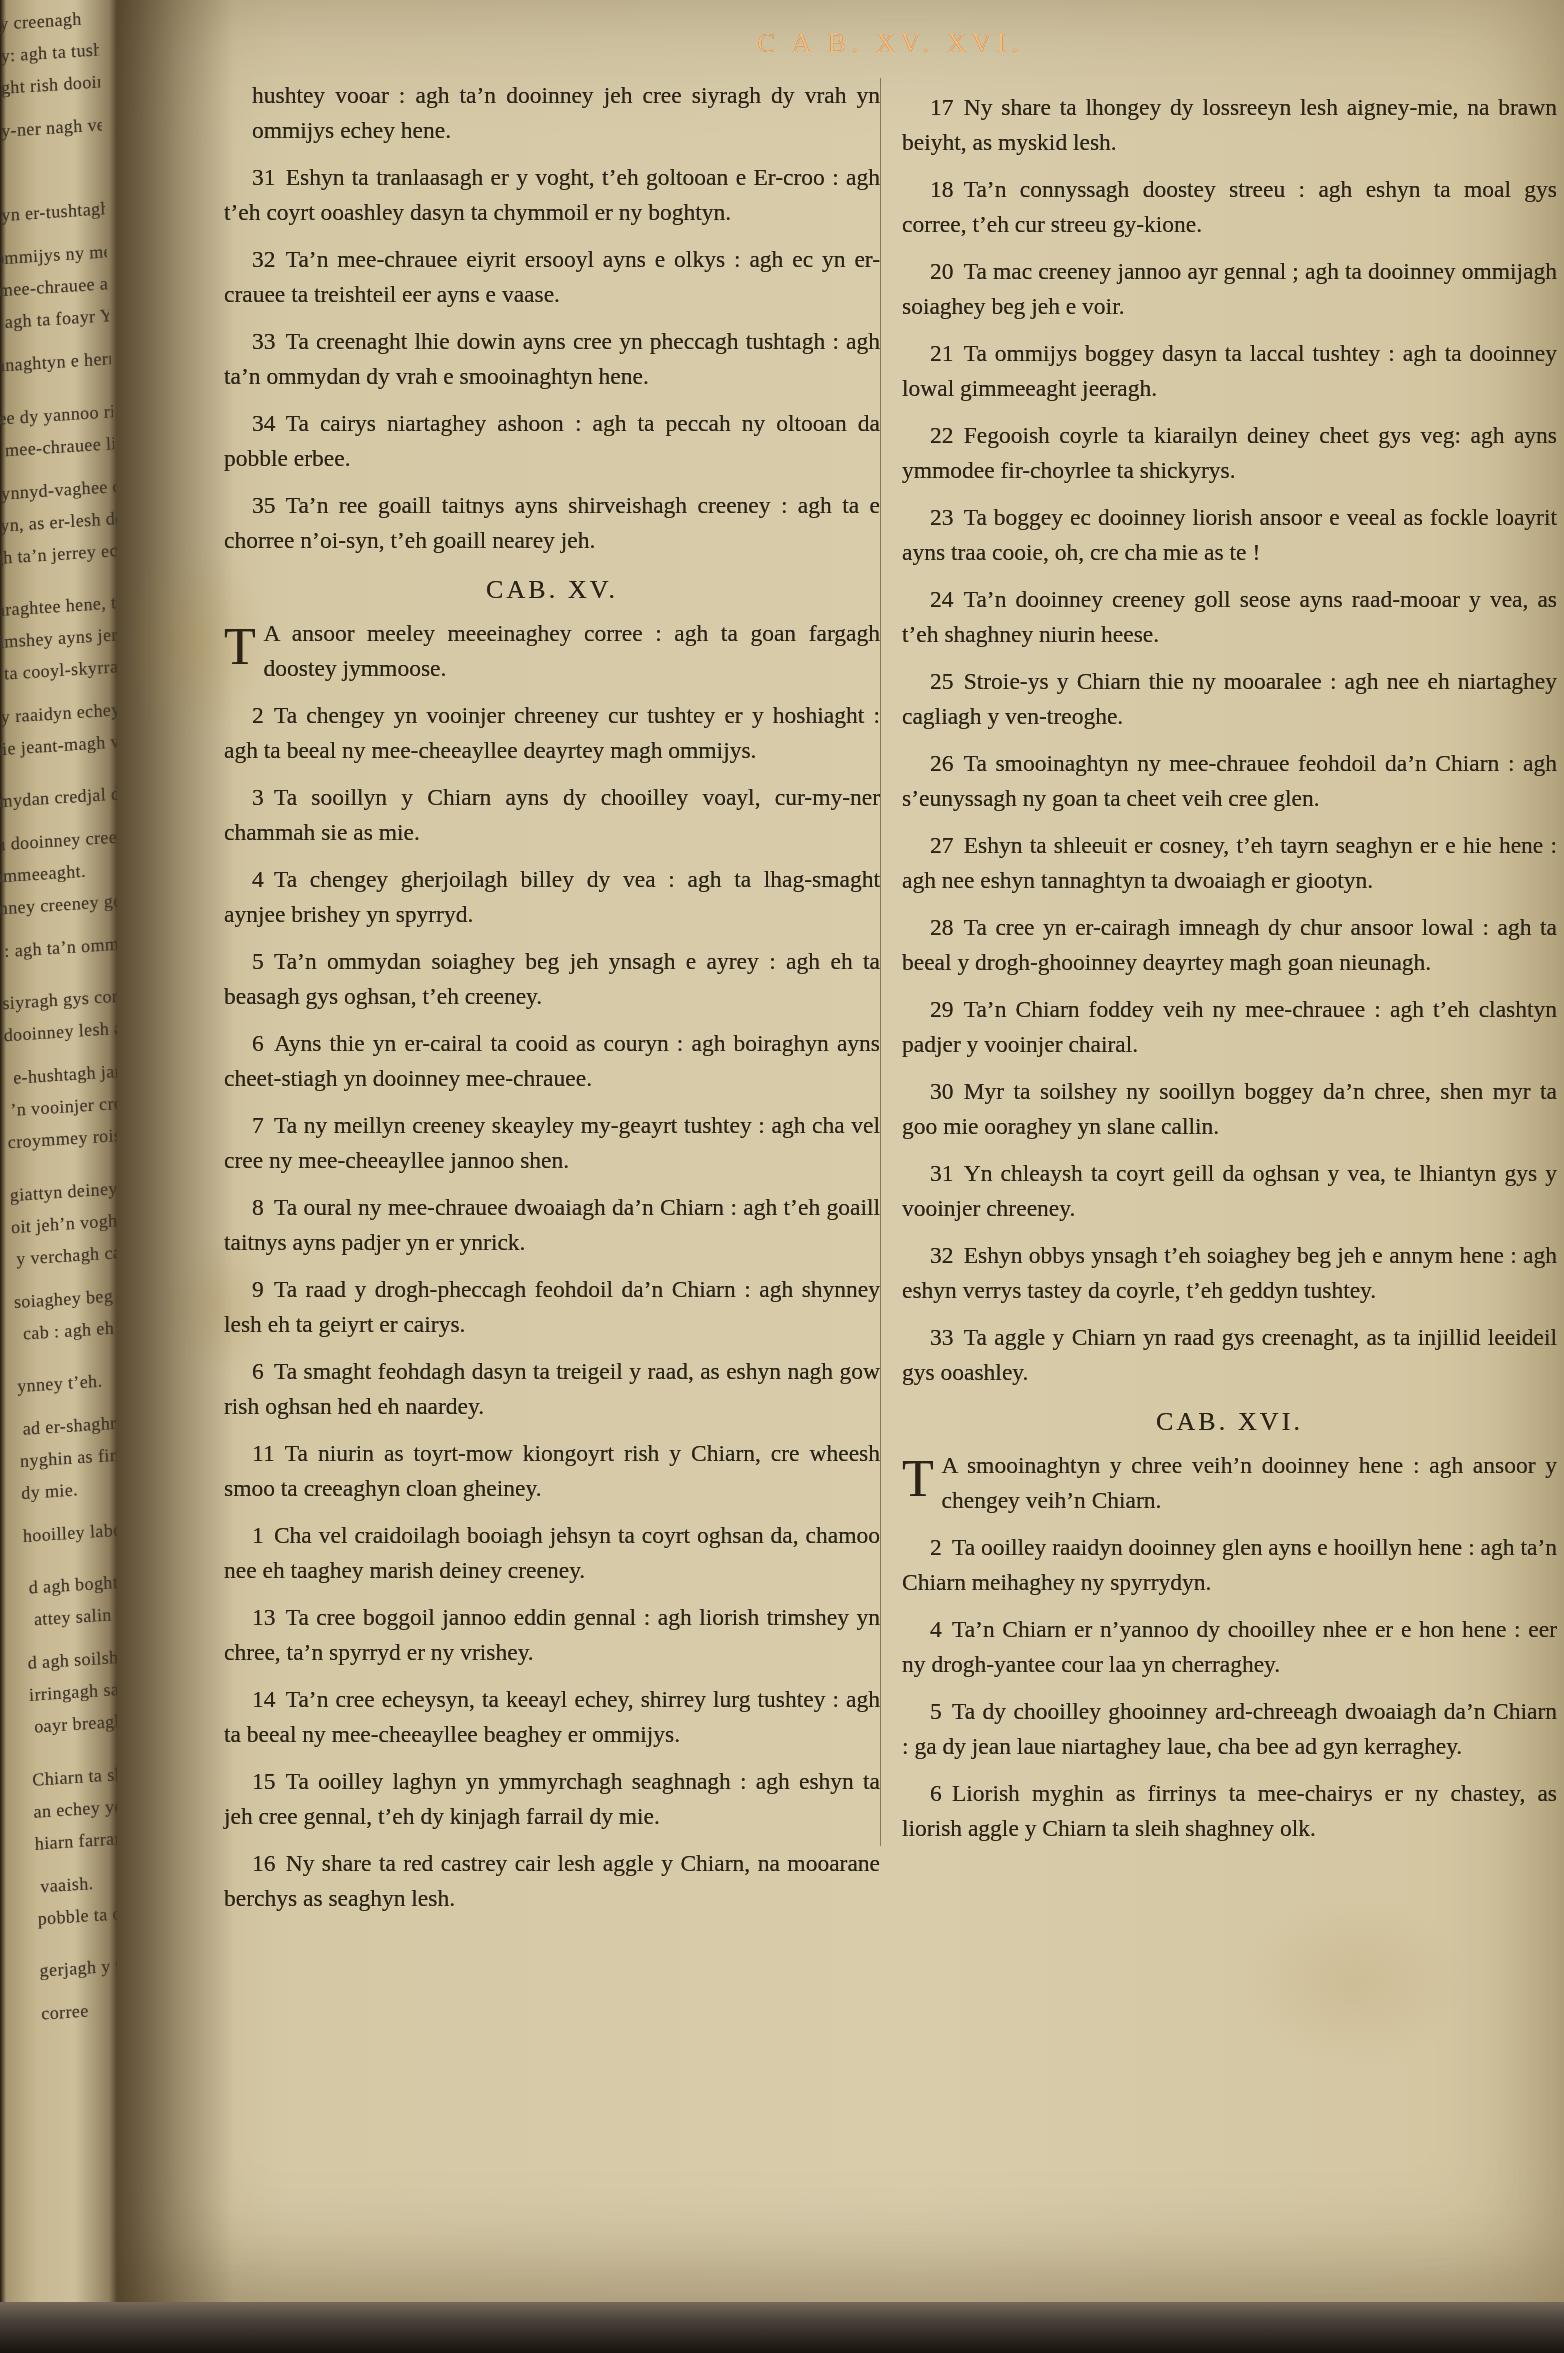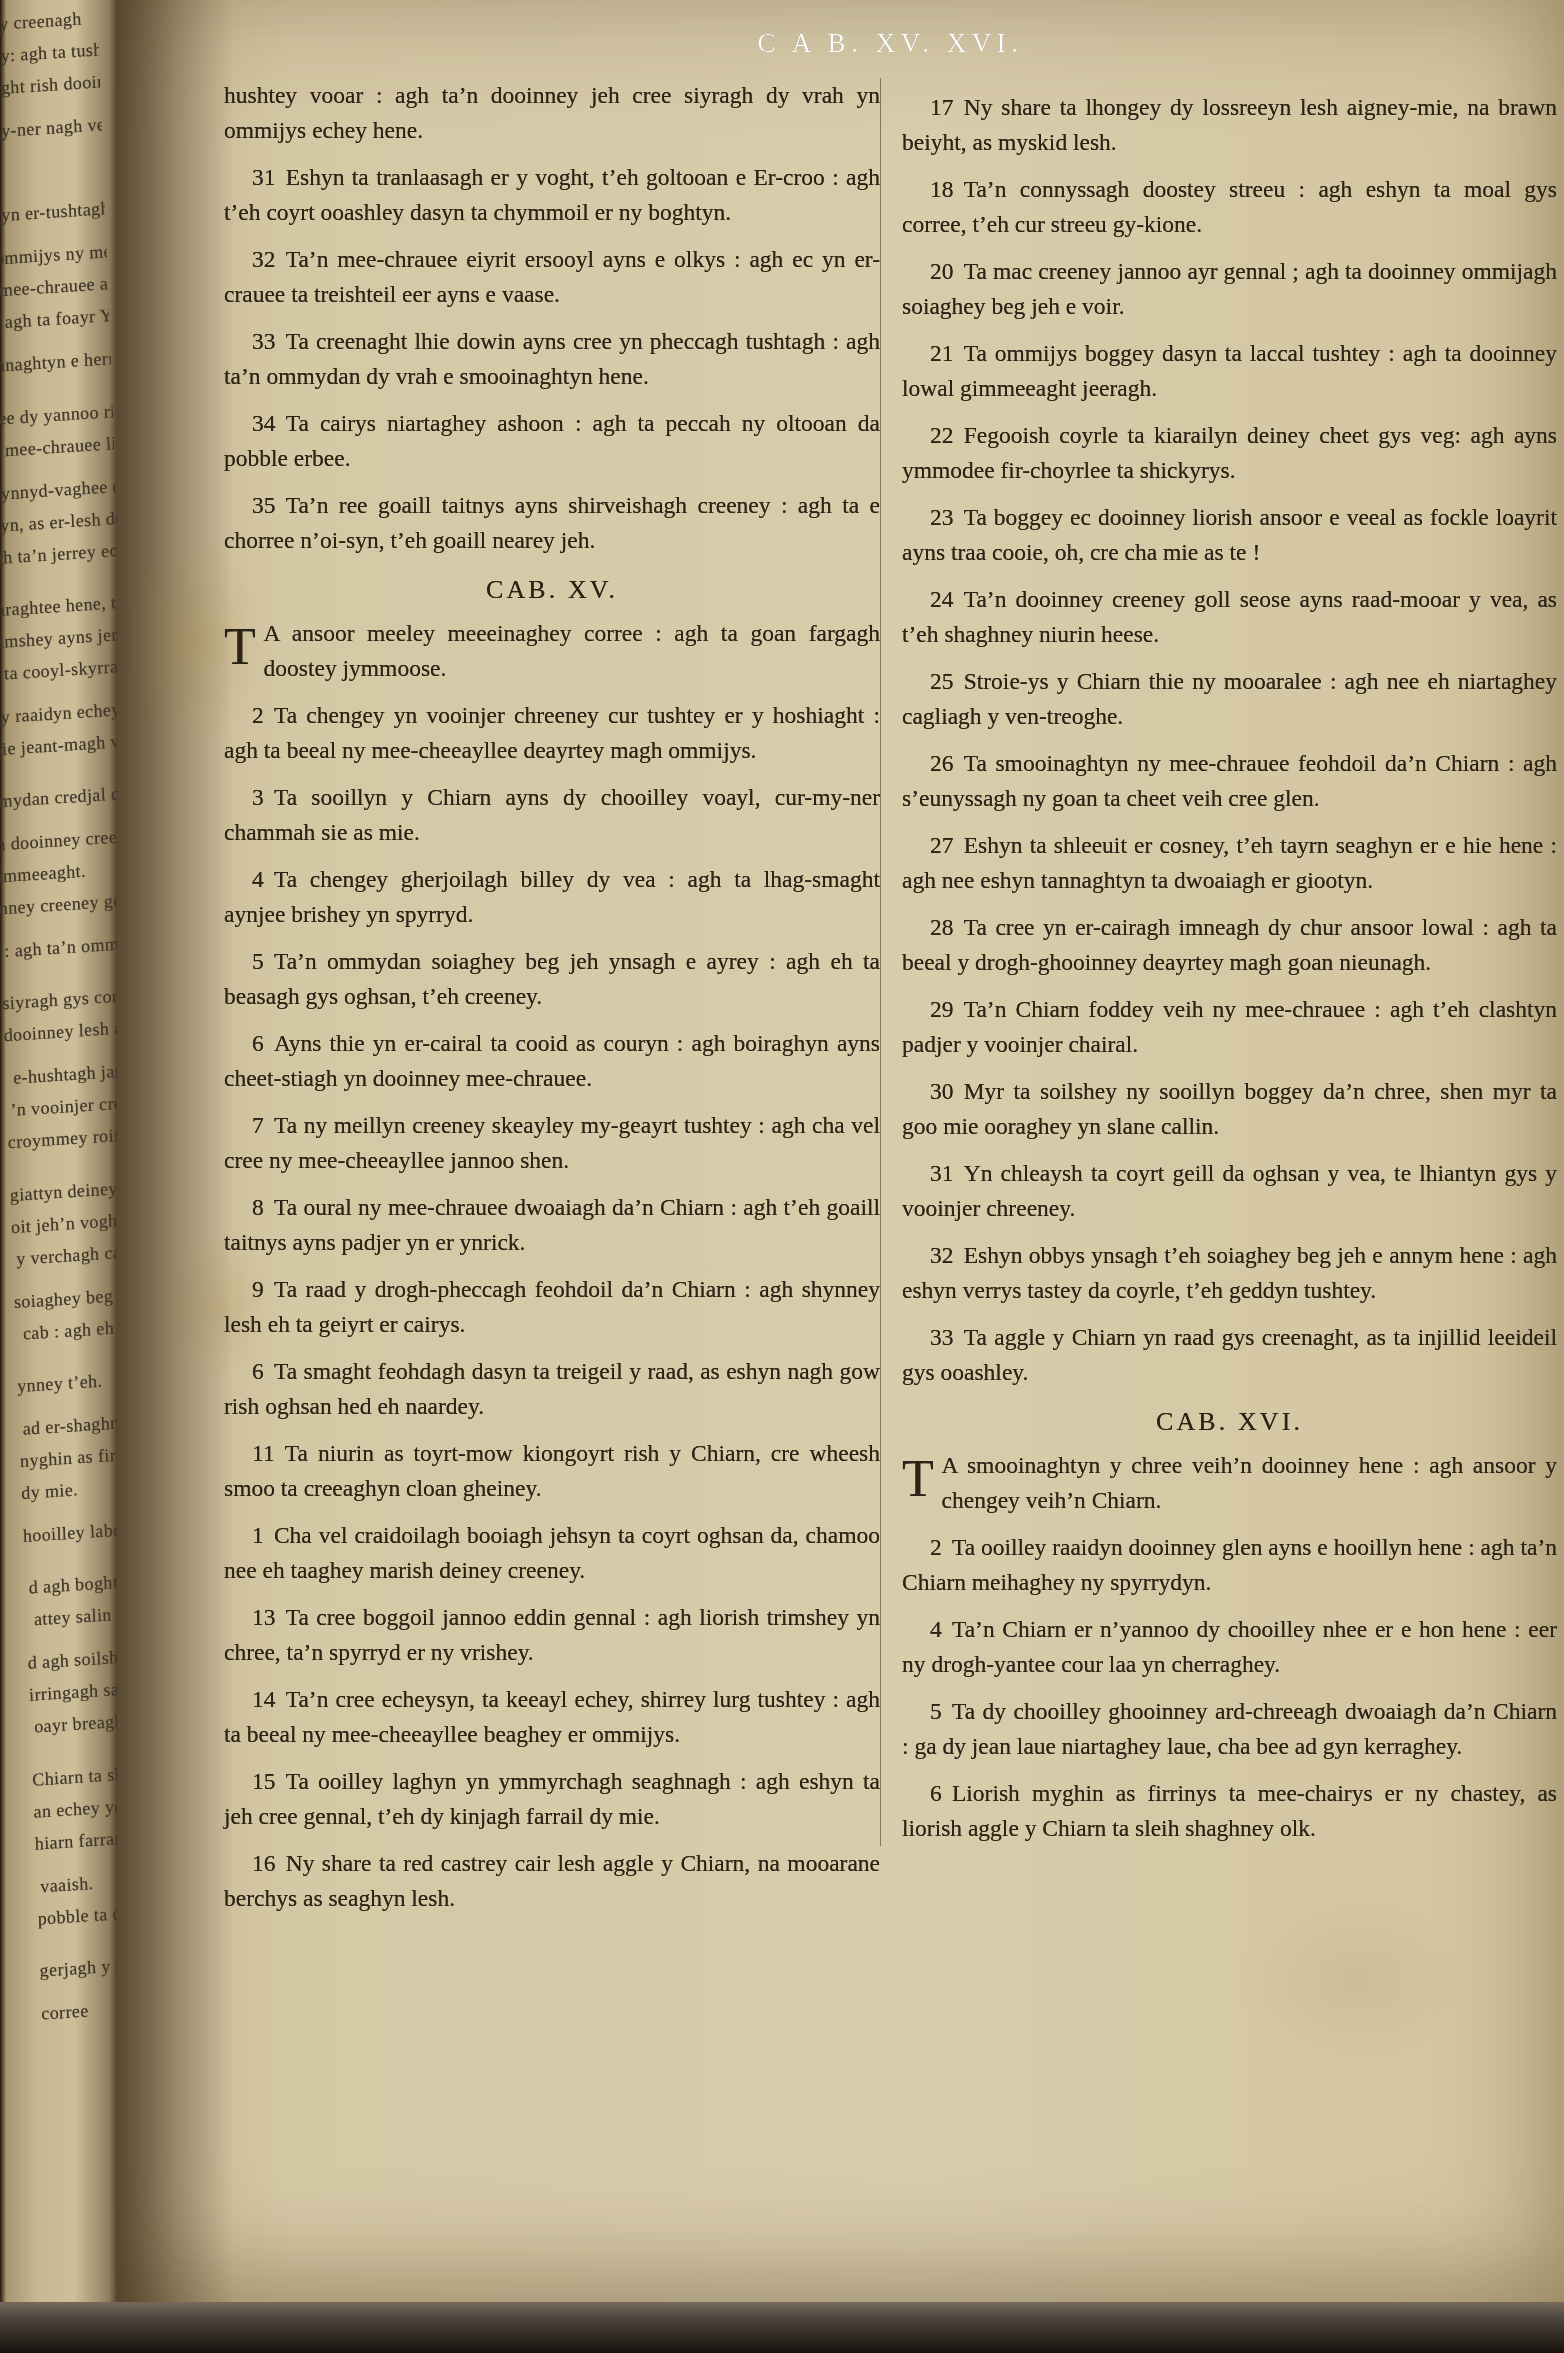--- a/index.html
+++ b/index.html
@@ -44,30 +44,30 @@
   .stain3{right:94px;bottom:235px;width:235px;height:172px;background:radial-gradient(ellipse at center,rgba(140,105,45,.10),rgba(140,105,45,0) 70%);}
   
   .bottom-edge{
     position:absolute;left:0;right:0;top:2302px;height:52px;
     background:linear-gradient(180deg,#75695a 0%,#4a423a 35%,#16110c 100%);
   }
   
   .content{position:absolute;left:224px;top:28px;width:1333px;color:#2b2316;}
   .running-head{
     text-align:center;font-size:27px;letter-spacing:5.5px;
-    margin:0 0 19px 0;color:#ffffff;
+    margin:0 0 19px 0;color:#fdba74;
     text-shadow:0 0 0.5px rgba(46,38,24,.8);
   }
   .columns{display:flex;align-items:flex-start;}
   .col{width:656px;}
   .col-right{border-left:1.6px solid rgba(66,52,30,.55);padding-left:21px;margin-left:0;width:655px;}
   p{margin:0;font-size:23.5px;line-height:35px;text-align:justify;
     text-shadow:0 0 0.5px rgba(43,35,22,.75);}
   p.verse{text-indent:28px;margin-top:12px;}
-  p.cont{text-indent:0;}
+  p.cont{text-indent:0;margin-left:28px;}
   .vnum{padding-right:10.2px;}
   .heading{
     text-align:center;font-size:26px;letter-spacing:3.1px;
     margin:17px 0 11px 0;text-shadow:0 0 0.5px rgba(43,35,22,.8);
   }
   p.dropcap{text-indent:0;}
   p.dropcap .initial{
     float:left;font-size:52px;line-height:58px;padding:1.6px 7.8px 0 0;
   }
 </style>

